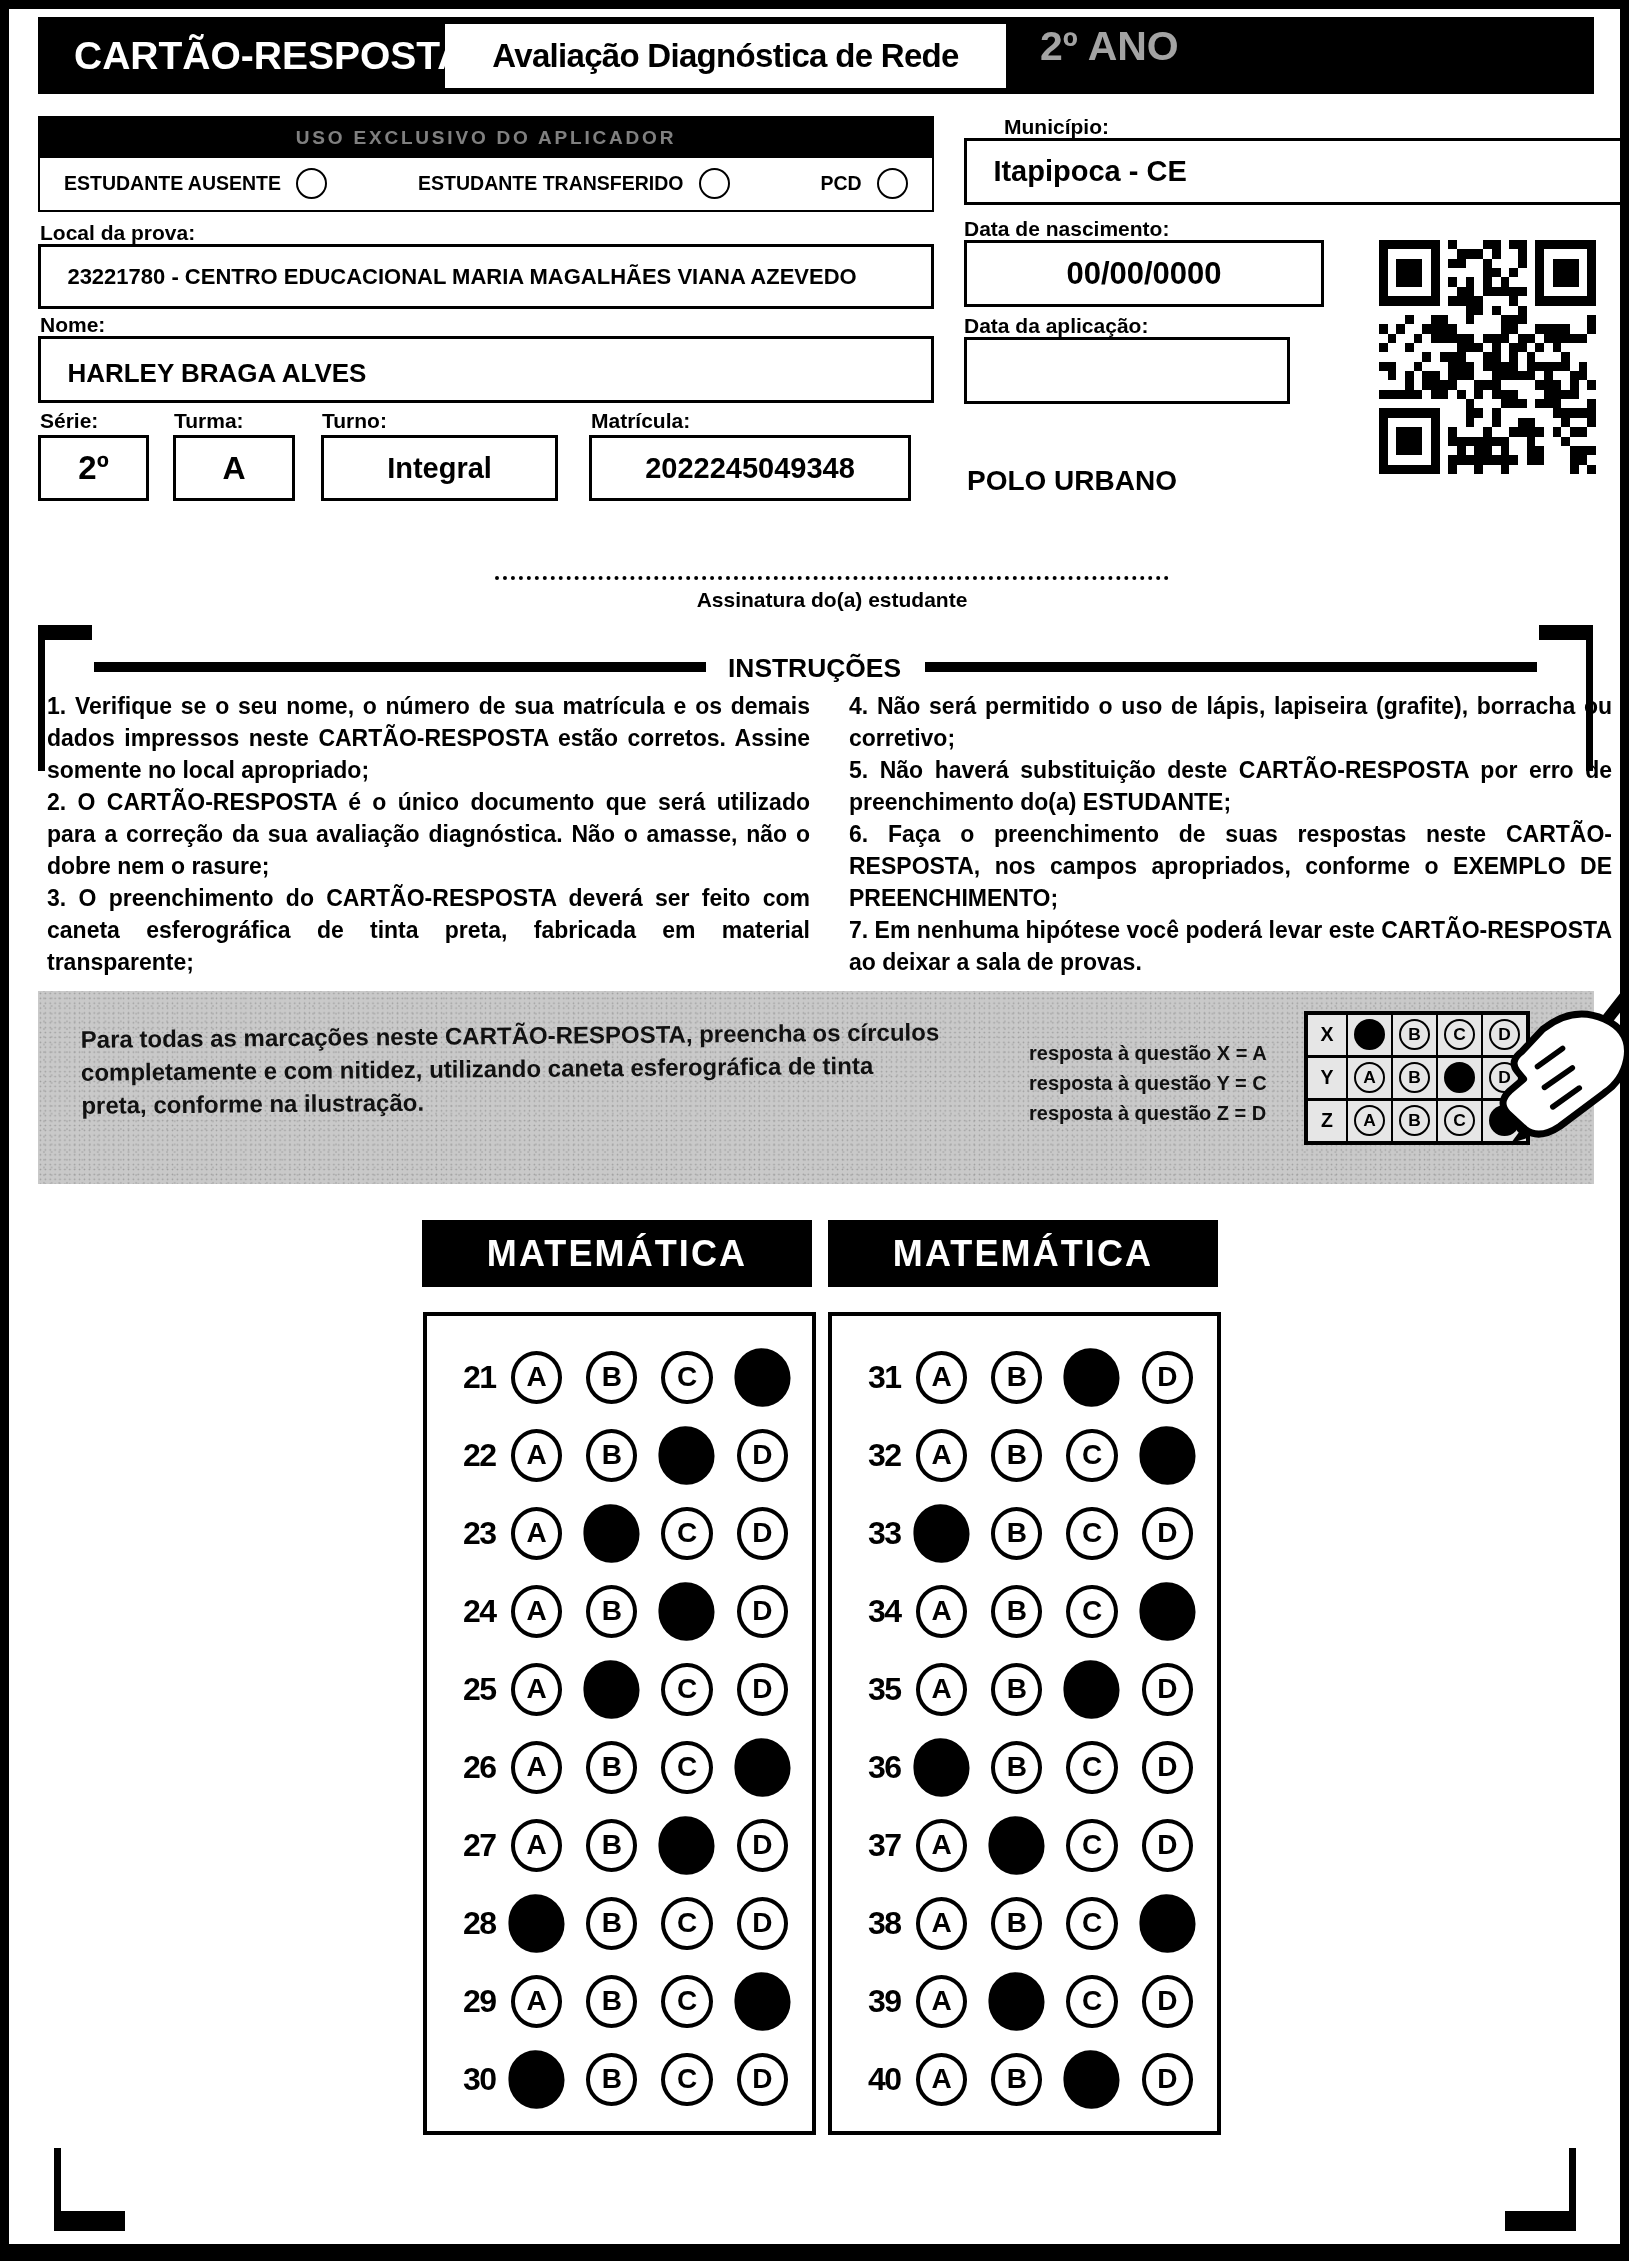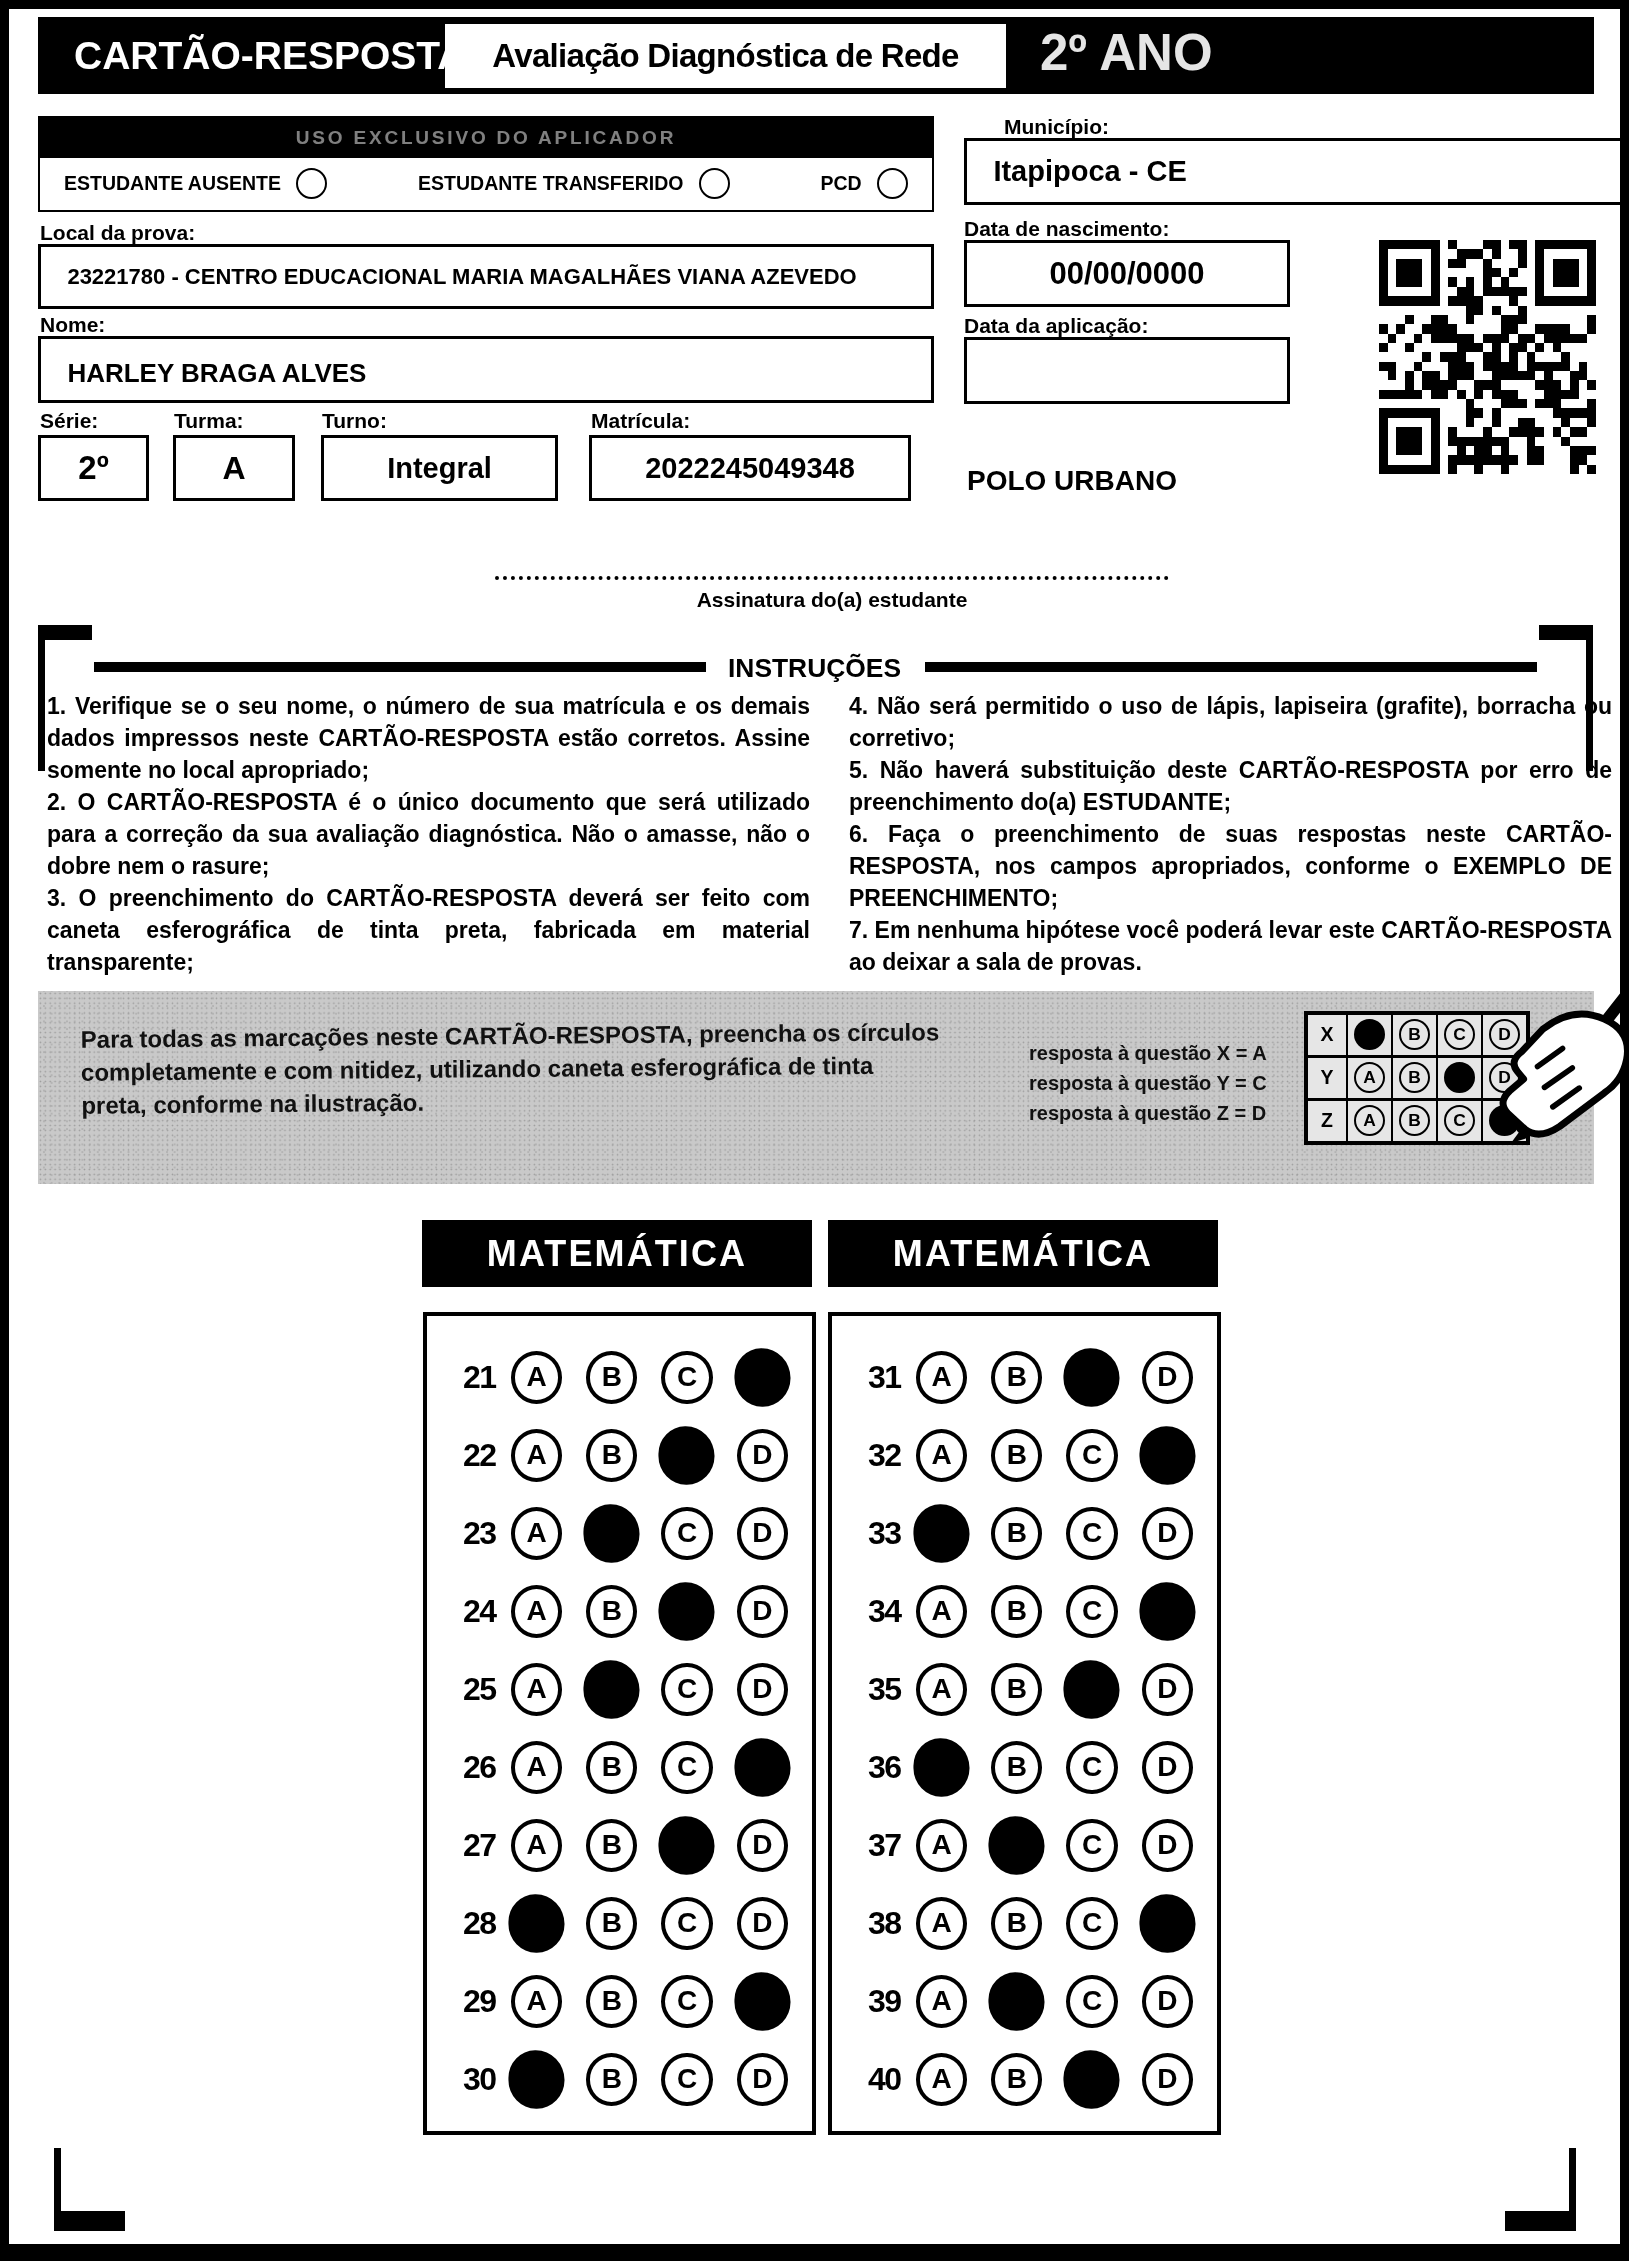--- a/index.html
+++ b/index.html
@@ -8,21 +8,21 @@
   .abs{position:absolute;}
   .bold{font-weight:bold;}
   
   .frame{position:absolute;background:#000;}
   
   .header-bar{left:38px;top:17.4px;width:1556px;height:77px;background:#000;display:flex;align-items:center;}
   .header-title{margin-left:36px;color:#fff;font-size:39px;font-weight:bold;letter-spacing:0px;}
   .header-subbox{position:absolute;left:407px;top:6.3px;width:561px;height:64px;background:#fff;
                  display:flex;align-items:center;justify-content:center;}
   .header-subtitle{font-size:33px;font-weight:bold;letter-spacing:-0.7px;}
-  .header-grade{position:absolute;left:1002px;top:5.6px;color:#e5e5e5;font-size:51px;font-weight:bold;}
+  .header-grade{position:absolute;left:1002px;top:5.6px;color:#a3a3a3;font-size:41px;font-weight:bold;}
   
   .apl-box{left:38px;top:116px;width:896px;height:96px;border:2.8px solid #000;box-sizing:border-box;}
   .apl-black{height:40px;background:#000;display:flex;align-items:center;justify-content:center;}
   .apl-black span{color:rgba(255,255,255,.5);font-size:19px;font-weight:bold;letter-spacing:2.8px;}
   .apl-row{height:50px;display:flex;align-items:center;justify-content:space-between;padding:0 24px;}
   .apl-item{display:flex;align-items:center;gap:15.3px;}
   .apl-item .lbl{font-size:19.5px;font-weight:bold;}
   .circ{width:31px;height:31px;border:2.8px solid #000;border-radius:50%;box-sizing:border-box;background:#fff;}
   
   .flabel{font-size:21px;font-weight:bold;}
@@ -135,21 +135,21 @@
   <div class="abs fbox center" style="left:589px;top:435px;width:322px;height:66px;">
     <span class="val" style="font-size:29px;">2022245049348</span>
   </div>
 
   <div class="abs flabel" style="left:1004px;top:115px;">Município:</div>
   <div class="abs fbox pad" style="left:964px;top:138px;width:659px;height:67px;">
     <span class="val" style="font-size:29px;">Itapipoca - CE</span>
   </div>
 
   <div class="abs flabel" style="left:964px;top:217px;">Data de nascimento:</div>
-  <div class="abs fbox center" style="left:964px;top:240px;width:326px;height:67px;">
+  <div class="abs fbox center" style="left:964px;top:240px;width:360px;height:67px;">
     <span class="val" style="font-size:31px;">00/00/0000</span>
   </div>
 
   <div class="abs flabel" style="left:964px;top:314px;">Data da aplicação:</div>
   <div class="abs fbox center" style="left:964px;top:337px;width:326px;height:67px;">
     <span class="val" style="font-size:31px;"></span>
   </div>
 
   <div class="abs bold" style="left:967px;top:465px;font-size:28px;">POLO URBANO</div>
 

